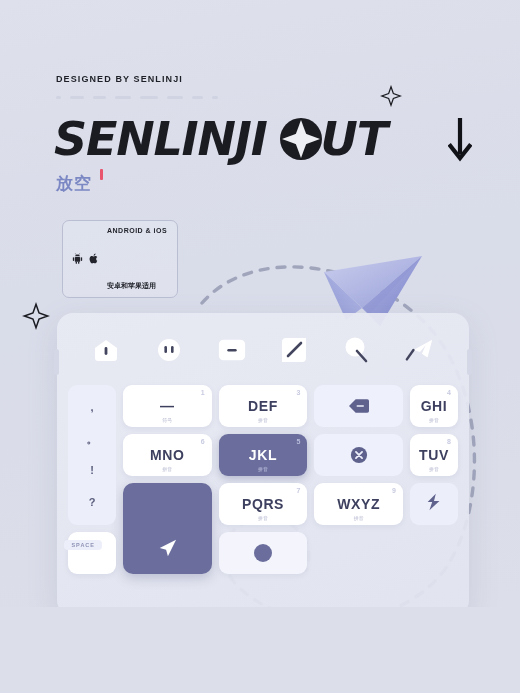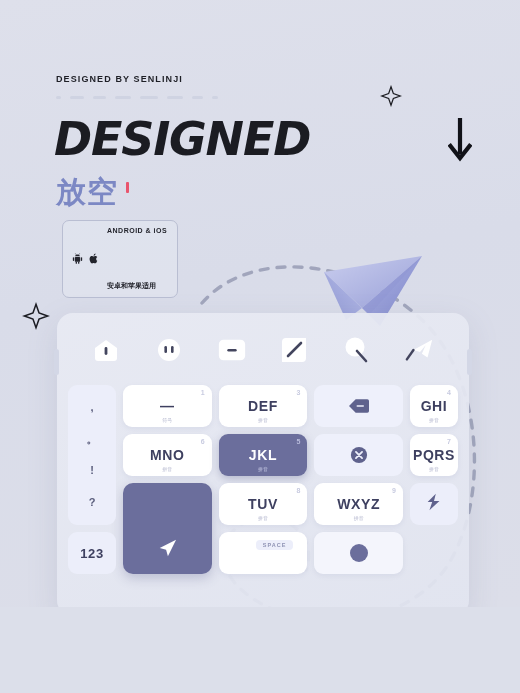--- a/index.html
+++ b/index.html
@@ -39,21 +39,21 @@
   .title .word2 { display: flex; align-items: center; }
   .diamond-o {
     position: relative; width: 44px; height: 44px;
     display: inline-block; margin-right: -2px;
   }
   .diamond-o svg { position: absolute; inset: 0; }
 
   .subtitle {
     position: absolute; left: 56px; top: 172px;
     display: flex; align-items: baseline; gap: 2px;
-    font-size: 30px; font-weight: bold;
+    font-size: 17px; font-weight: bold;
     font-family: "DejaVu Sans", sans-serif;
   }
   .sub-a { color: #7c88c4; letter-spacing: 1px; }
   .sub-tick {
     display: inline-block; width: 3px; height: 11px;
     background: #e9556d; border-radius: 1px;
     margin: 0 5px 0 6px; transform: translateY(-9px);
   }
   .sub-b { color: #1b1c22; letter-spacing: 1px; }
 
@@ -179,21 +179,31 @@
       <i style="width:14px"></i>
       <i style="width:13px"></i>
     <i style="width:16px"></i>
       <i style="width:18px"></i>
       <i style="width:16px"></i>
     <i style="width:11px"></i>
       <i style="width:6px"></i>
   </div>
 
   <div class="title">
-    <span>DESIGNED</span>
+    <span>SENLINJI</span>
+    <span class="word2">
+      <span class="diamond-o">
+        <svg width="44" height="44" viewBox="0 0 44 44">
+          <circle cx="22" cy="22" r="21" fill="#1b1c22"></circle>
+          <path d="M22 3 L29 22 L22 41 L15 22 Z" fill="#edeef4"></path>
+          <path d="M3 22 L22 15 L41 22 L22 29 Z" fill="#edeef4"></path>
+        </svg>
+      </span>
+      <span>UT</span>
+    </span>
   </div>
 
   <div class="subtitle">
     <span class="sub-a">放空</span>
     <span class="sub-tick"></span>
   </div>
 
   <div class="badge">
     <span class="badge-icons">
       <svg width="13" height="13" viewBox="0 0 24 24" fill="currentColor">
@@ -354,27 +364,27 @@
       <div class="key iconkey">
         <span class="glyph">
           <svg width="18" height="18" viewBox="0 0 20 20">
             <circle cx="10" cy="10" r="9" fill="#5f628d"></circle>
             <path d="M6.6 6.6 L13.4 13.4 M13.4 6.6 L6.6 13.4" stroke="#eef0fb" stroke-width="2" stroke-linecap="round"></path>
           </svg>
         </span>
       </div>
 
       <div class="key">
+        <span class="corner">8</span>
+        <span class="main">TUV</span>
+        <span class="sub">拼音</span>
+      </div>
+      <div class="key">
         <span class="corner">7</span>
         <span class="main">PQRS</span>
-        <span class="sub">拼音</span>
-      </div>
-      <div class="key">
-        <span class="corner">8</span>
-        <span class="main">TUV</span>
         <span class="sub">拼音</span>
       </div>
       <div class="key">
         <span class="corner">9</span>
         <span class="main">WXYZ</span>
         <span class="sub">拼音</span>
       </div>
 
       <div class="sendkey">
         <span>
@@ -384,23 +394,20 @@
         </span>
       </div>
 
       <div class="key soft">
         <span>
           <svg width="20" height="20" viewBox="0 0 22 22" fill="#5f628d">
             <path d="M13 2 L4 11 L9 11 L6 20 L17 10 L11 10 Z"></path>
           </svg>
         </span>
       </div>
-      <div class="key soft num-key">
-        <span class="main">123</span>
-      </div>
       <div class="key spacebar" style="grid-column: span 1;">
         <span class="space-chip">SPACE</span>
       </div>
       <div class="circle-key">
         <span class="circle-blob"></span>
       </div>
 
     </div>
   </div>
 </div>

